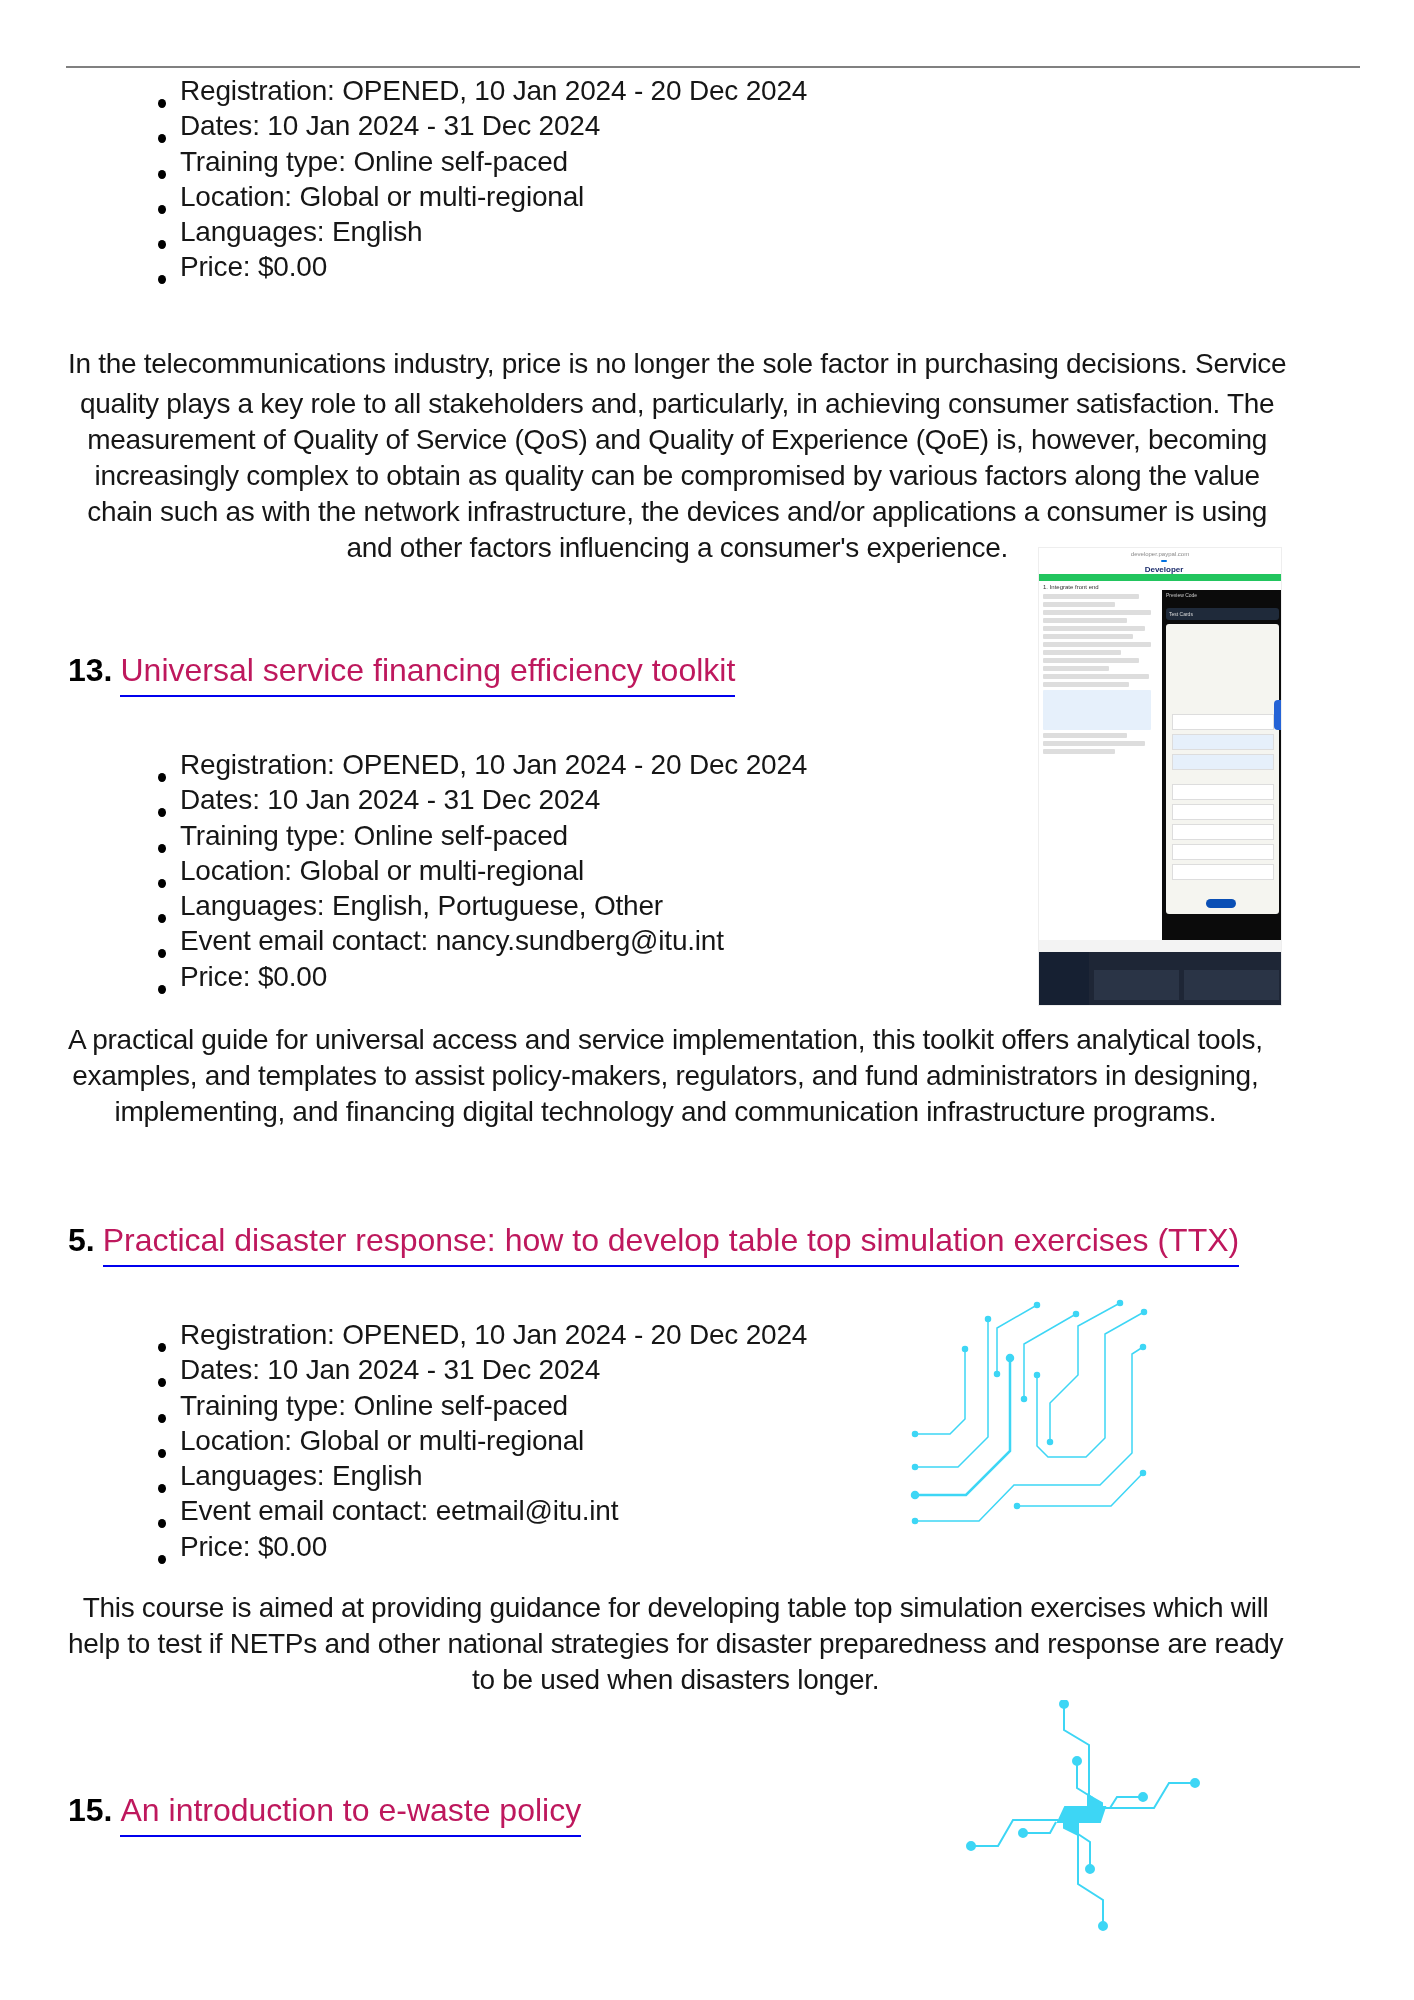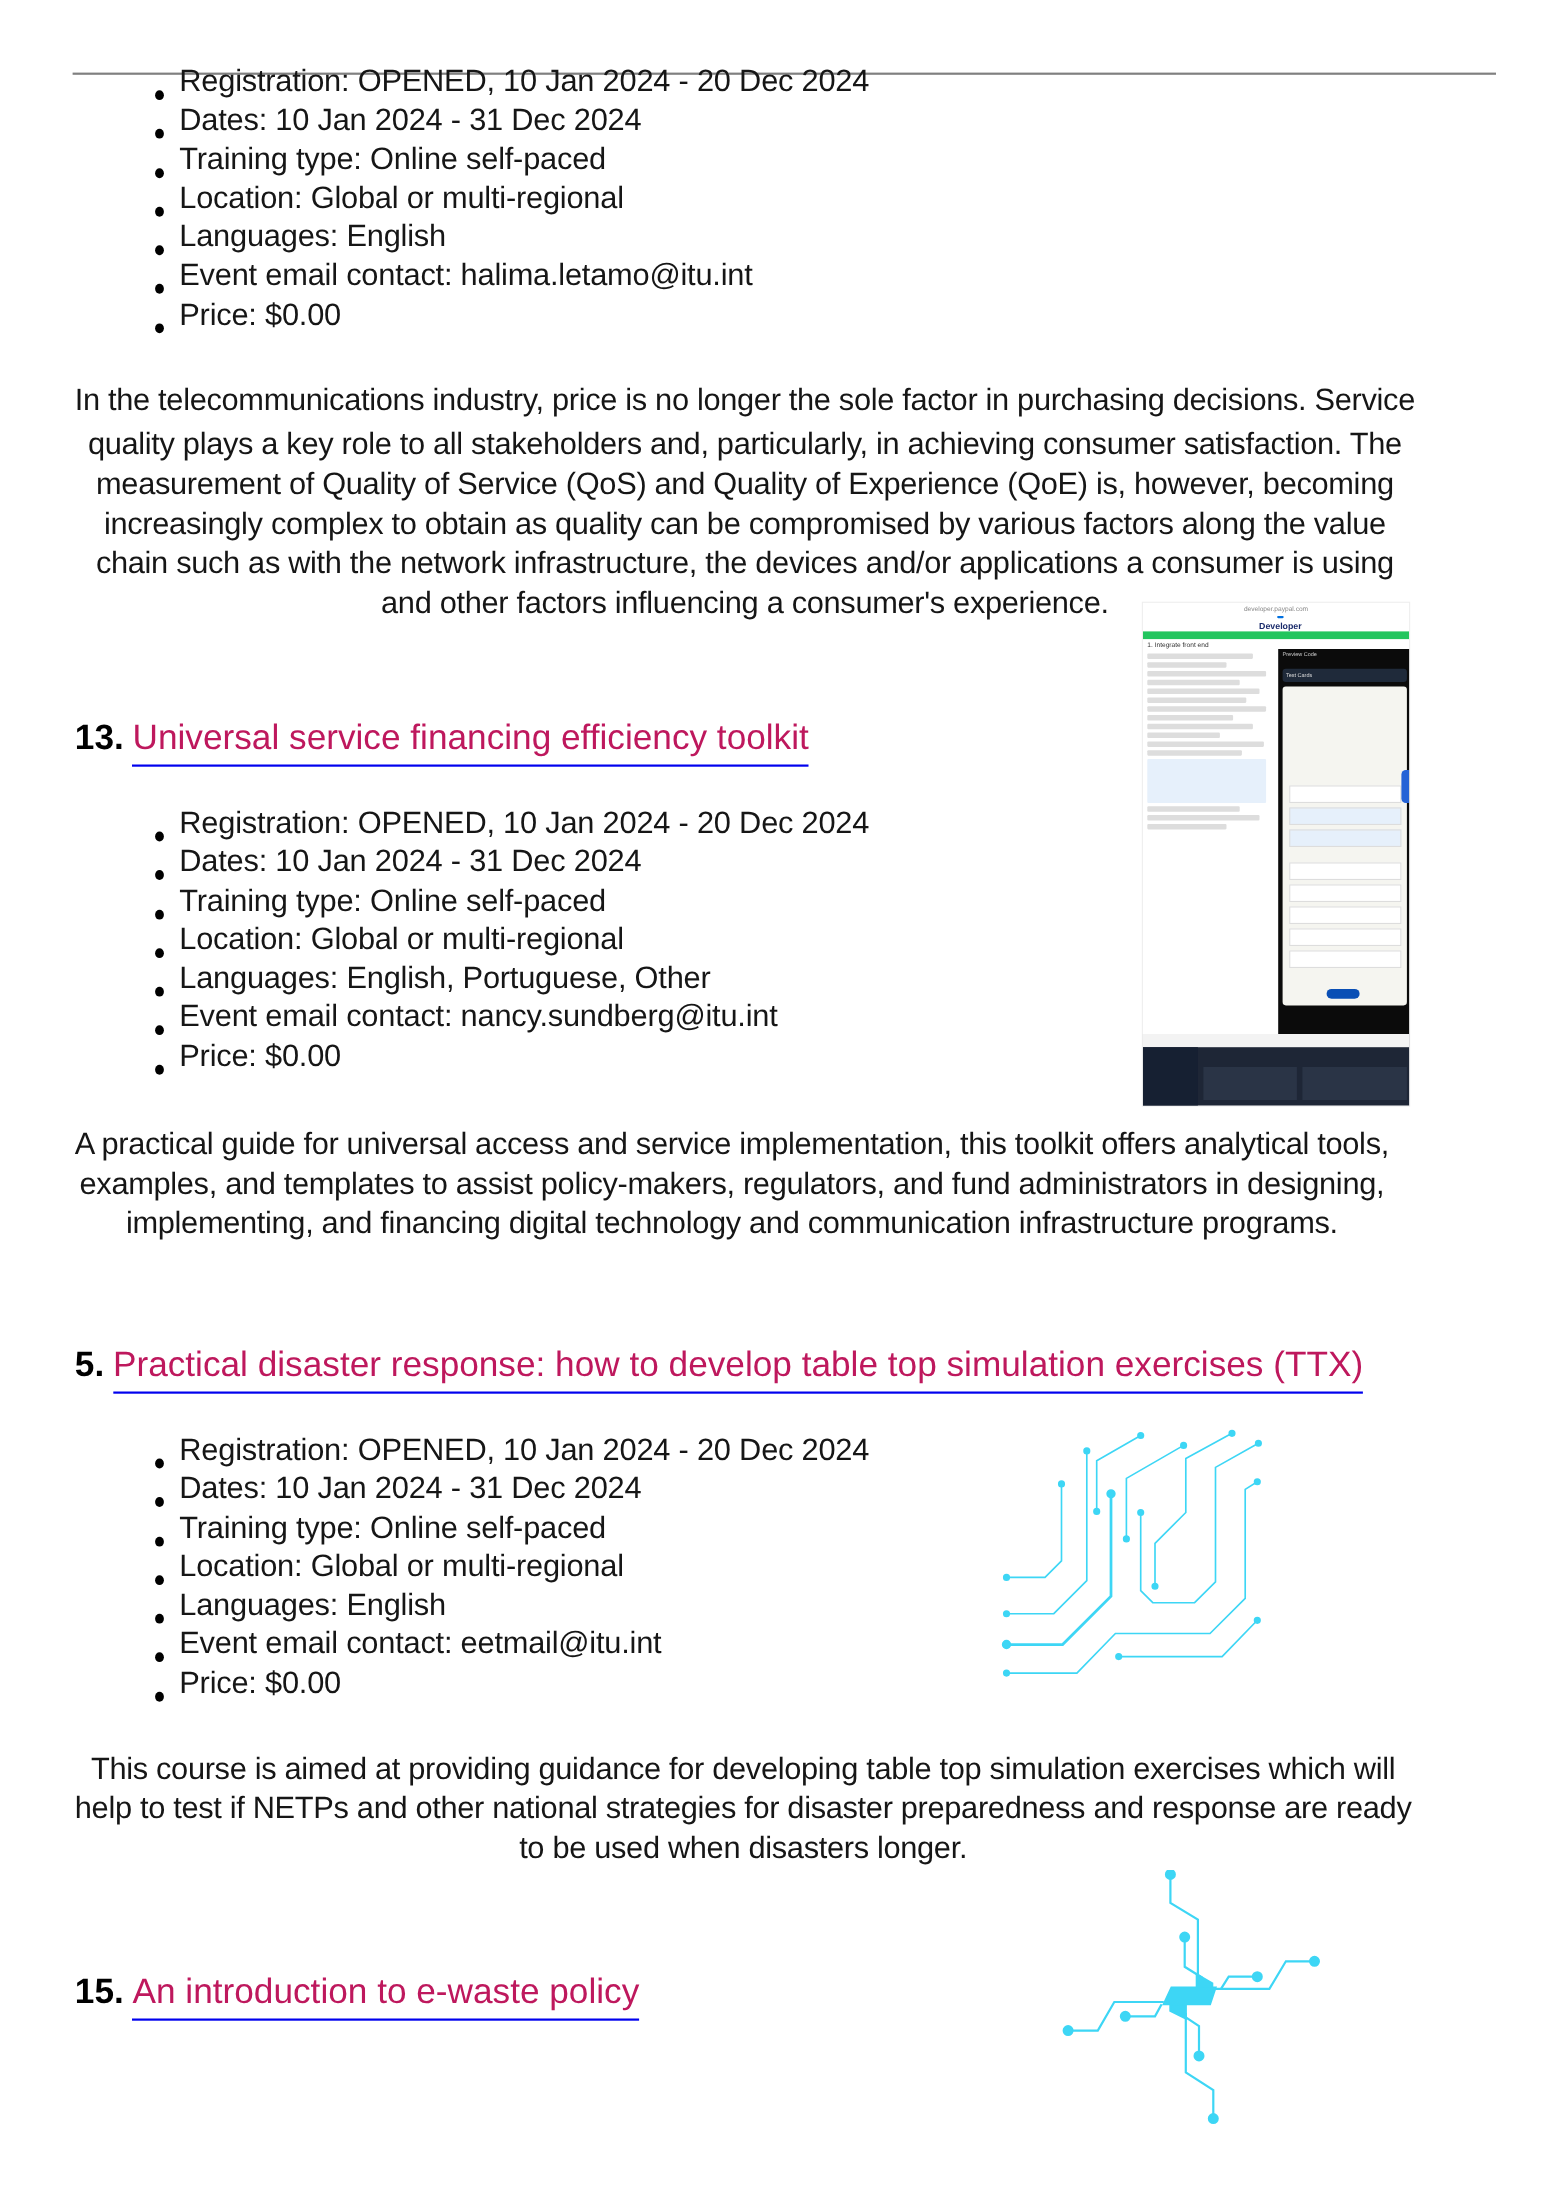--- a/index.html
+++ b/index.html
@@ -1,18 +1,18 @@
 <!DOCTYPE html>
 <html><head>
 <meta charset="utf-8">
 <style>
   html,body{margin:0;padding:0;background:#fff;}
   body{width:1414px;height:2000px;position:relative;overflow:hidden;font-family:"Liberation Sans","DejaVu Sans",sans-serif;color:#161616;}
   .rule{position:absolute;left:66px;top:66px;width:1294px;height:2px;background:#808080;}
-  .bullets{position:absolute;left:163px;margin:0;padding:0;list-style:none;font-size:28px;line-height:35.3px;letter-spacing:-0.2px;}
+  .bullets{position:absolute;left:163px;margin:17px;padding:0;list-style:none;font-size:28px;line-height:35.3px;letter-spacing:-0.2px;}
   .bullets li{position:relative;white-space:nowrap;}
   .bullets li .dot{position:absolute;left:-22px;top:26px;width:8px;height:9px;border-radius:50%;background:#000;}
   .para{position:absolute;left:68px;margin:0;font-size:28px;line-height:36px;letter-spacing:-0.3px;white-space:nowrap;text-align:center;}
   .heading{position:absolute;left:68px;font-size:32px;white-space:nowrap;}
   .heading .num{font-weight:bold;color:#000;margin-right:8px;}
   .heading .link{color:#be185d;text-decoration:none;display:inline-block;border-bottom:2px solid #0000ee;padding-bottom:6px;}
   .embed{position:absolute;left:1038px;top:547px;width:244px;height:459px;background:#fff;overflow:hidden;border:1px solid #eee;box-sizing:border-box;}
   .embed .url{height:12px;font-size:6px;color:#888;text-align:center;line-height:12px;}
   .embed .brand{height:14px;display:flex;align-items:center;gap:3px;padding-left:8px;font-size:8px;color:#1a2b6b;font-weight:bold;border-bottom:7px solid #22c55e;flex-direction:column;}
   .embed .brand .p{width:6px;height:9px;background:#0070e0;border-radius:2px;}
@@ -36,21 +36,20 @@
 <body>
 
 <div class="rule"></div>
 
 <ul class="bullets" style="top:56px;">
   <li><span class="dot"></span><span>Registration: OPENED, 10 Jan 2024 - 20 Dec 2024</span></li>
   <li><span class="dot"></span><span>Dates: 10 Jan 2024 - 31 Dec 2024</span></li>
   <li><span class="dot"></span><span>Training type: Online self-paced</span></li>
   <li><span class="dot"></span><span>Location: Global or multi-regional</span></li>
   <li><span class="dot"></span><span>Languages: English</span></li>
-  <li><span class="dot"></span><span>Event email contact: halima.letamo@itu.int</span></li>
   <li><span class="dot"></span><span>Price: $0.00</span></li>
 </ul>
 
 <div class="para" style="top:346px;">
   <div>In the telecommunications industry, price is no longer the sole factor in purchasing decisions. Service</div>
   <div style="margin-top:4px;">quality plays a key role to all stakeholders and, particularly, in achieving consumer satisfaction. The</div>
   <div>measurement of Quality of Service (QoS) and Quality of Experience (QoE) is, however, becoming</div>
   <div>increasingly complex to obtain as quality can be compromised by various factors along the value</div>
   <div>chain such as with the network infrastructure, the devices and/or applications a consumer is using</div>
   <div>and other factors influencing a consumer's experience.</div>

